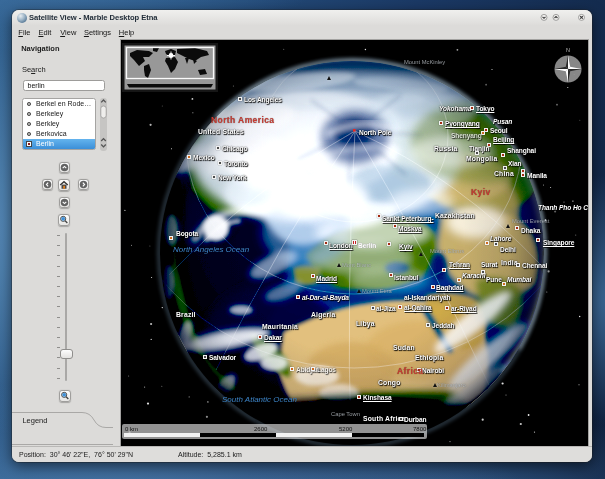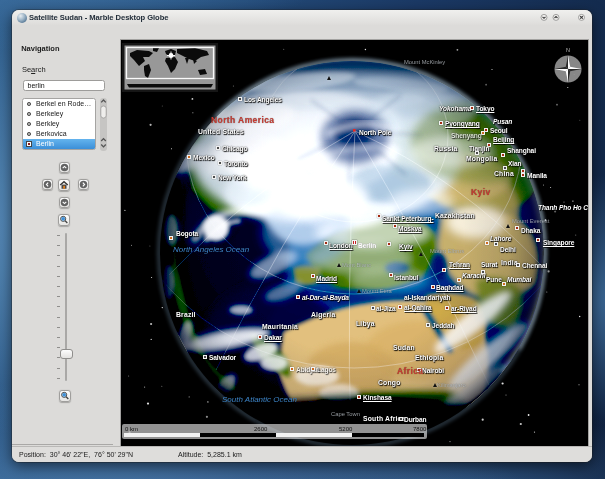--- a/index.html
+++ b/index.html
@@ -53,29 +53,36 @@
 i.icr{background:#a22b12}
 i.icb{background:repeating-linear-gradient(90deg,#c02020 0,#c02020 1px,#fff 1px,#fff 2px);width:4.5px;height:4.5px}
 .sb{position:absolute;top:1.5px;font-size:6px;color:#111}
 b.tri{position:absolute;width:0;height:0;border-left:2.4px solid transparent;border-right:2.4px solid transparent;border-bottom:4px solid #111;filter:drop-shadow(0 0 1px rgba(255,255,255,.4))}
 </style></head><body>
 <div id="desk"></div>
 <div id="win">
 
 <div id="titlebar">
  <div id="wicon"></div>
- <span id="wtitle">Satellite Sudan - Marble Desktop Globe</span>
+ <span id="wtitle">Satellite View - Marble Desktop Etna</span>
  <svg id="wbtns" width="60" height="15" viewBox="0 0 60 15">
   <circle cx="13" cy="7.4" r="3" fill="#f2f1ef" stroke="#8d8d8b" stroke-width="0.8"></circle>
   <path d="M11.5,6.8 L13,8.3 L14.5,6.8" stroke="#3a3a3a" stroke-width="1.1" fill="none"></path>
   <circle cx="25" cy="7.4" r="3" fill="#f2f1ef" stroke="#8d8d8b" stroke-width="0.8"></circle>
   <path d="M23.5,8 L25,6.5 L26.5,8" stroke="#3a3a3a" stroke-width="1.1" fill="none"></path>
   <circle cx="50.5" cy="7.4" r="3" fill="#f2f1ef" stroke="#8d8d8b" stroke-width="0.8"></circle>
   <path d="M49.2,6.1 L51.8,8.7 M51.8,6.1 L49.2,8.7" stroke="#3a3a3a" stroke-width="1.1" fill="none"></path>
  </svg>
+</div>
+<div id="menubar">
+ <span style="left:6.3px"><u>F</u>ile</span>
+ <span style="left:26.4px"><u>E</u>dit</span>
+ <span style="left:48.2px"><u>V</u>iew</span>
+ <span style="left:71.9px"><u>S</u>ettings</span>
+ <span style="left:106.8px"><u>H</u>elp</span>
 </div>
 
 <div id="panel">
  <div class="hdr">Navigation</div>
  <div class="lbl" style="left:9.9px;top:26px">Se<u>a</u>rch</div>
  <div id="inp">berlin</div>
  <div id="list">
    <div class="li"><i class="ci"></i>Berkel en Rode…</div>
    <div class="li"><i class="ci"></i>Berkeley</div>
    <div class="li"><i class="ci"></i>Berkley</div>
@@ -143,20 +150,26 @@
       <div style="position:absolute;left:45px;top:318.4px;width:3px;height:1px;background:#8f8e8c"></div>
       <div style="position:absolute;left:45px;top:328.6px;width:3px;height:1px;background:#8f8e8c"></div>
       <div style="position:absolute;left:45px;top:338.8px;width:3px;height:1px;background:#8f8e8c"></div>
  <div id="track"></div>
  <div id="thumb"></div>
  <div class="nb" style="left:47px;top:350.5px;width:12px;height:12px">
 <svg width="12" height="12" viewBox="0 0 12 12">
           <circle cx="5" cy="4.6" r="3.1" fill="#cfe4f5" stroke="#444" stroke-width="1.1"></circle>
           <line x1="7.3" y1="6.9" x2="10" y2="9.6" stroke="#444" stroke-width="1.6"></line>
           <circle cx="5" cy="4.6" r="2.2" fill="#3f90d8"></circle>
+        </svg>
+      </div>
+ <div class="tab" style="top:373px">
+        <span>Legend</span>
+        <svg class="tc" width="101" height="16" viewBox="0 0 101 16">
+          <path d="M0,0.5 L70,0.5 Q78,0.5 82,8 Q86,15.5 94,15.5 L101,15.5" stroke="#a9a8a6" fill="none"></path>
         </svg>
       </div>
  <div style="position:absolute;left:0;top:404.5px;width:101px;height:1px;background:#a9a8a6"></div>
 </div>
 <div id="map">
 
 <svg width="467" height="406" viewBox="0 0 467 406" style="position:absolute;left:0;top:0">
 <defs>
 <radialGradient id="oc" cx="46%" cy="38%" r="70%">
  <stop offset="0" stop-color="#3d6f9e"></stop>

